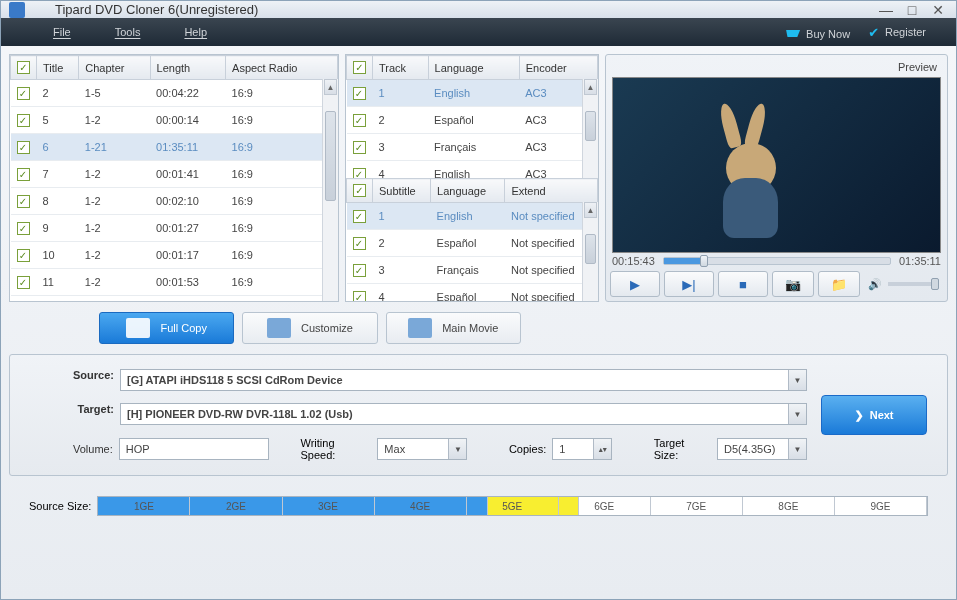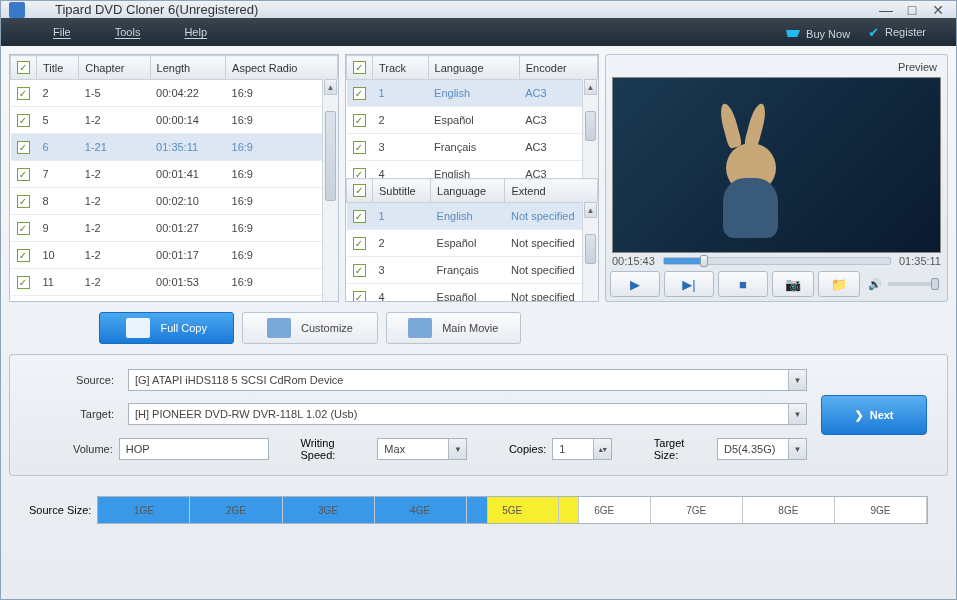--- a/index.html
+++ b/index.html
@@ -51,30 +51,30 @@
 .prog-fill { position: absolute; left: 0; top: 0; bottom: 0; width: 16%; background: #4a98e0; }
 .prog-handle { position: absolute; left: 16%; top: -3px; width: 8px; height: 12px; background: linear-gradient(#f0f4f8,#d0d8e0); border: 1px solid #90a0b0; border-radius: 2px; }
 .ctrl-row { display: flex; gap: 4px; }
 .ctrl-btn { width: 42px; height: 26px; border: 1px solid #b0bcc8; border-radius: 3px; background: linear-gradient(#fafbfc,#e4e9ef); display: flex; align-items: center; justify-content: center; cursor: pointer; color: #2a6ab8; font-size: 13px; }
 .ctrl-btn.wide { width: 50px; }
 .vol-slider { flex: 1; display: flex; align-items: center; gap: 6px; padding: 0 4px; }
 .vol-track { flex: 1; height: 4px; background: #c8d0da; position: relative; }
 .vol-handle { position: absolute; right: 0; top: -4px; width: 8px; height: 12px; background: #d0d8e0; border: 1px solid #90a0b0; border-radius: 2px; }
 .config-box { border: 1px solid #b8c4d0; border-radius: 3px; background: linear-gradient(#f0f3f7,#e6eaef); padding: 14px 20px; display: flex; gap: 14px; }
 .config-left { flex: 1; display: flex; flex-direction: column; gap: 12px; }
-.config-row { display: flex; align-items: center; gap: 14px; }
+.config-row { display: flex; align-items: flex-start; gap: 6px; font-weight: bold; }
 .config-label { width: 84px; text-align: right; color: #333; }
 .combo { flex: 1; height: 22px; border: 1px solid #a8b4c0; background: #fff; display: flex; align-items: center; padding: 0 6px; color: #444; font-family: 'Courier New', monospace; position: relative; }
 .combo-btn { position: absolute; right: 0; top: 0; bottom: 0; width: 18px; background: linear-gradient(#f0f3f6,#d8dee6); border-left: 1px solid #b0bac6; display: flex; align-items: center; justify-content: center; color: #555; font-size: 8px; }
 .combo.sm { flex: none; width: 90px; }
 .combo.xs { flex: none; width: 60px; }
 .config-row2 { display: flex; align-items: center; gap: 6px; }
 .next-btn { width: 106px; height: 40px; border: 1px solid #1a6ac8; border-radius: 4px; background: linear-gradient(#5ab0f0,#1a7ad8); color: #fff; display: flex; align-items: center; justify-content: center; gap: 6px; cursor: pointer; font-size: 14px; font-weight: bold; align-self: center; }
 .size-row { display: flex; align-items: center; gap: 6px; padding: 0 20px 8px; margin-top: 14px; }
-.size-bar { flex: 1; height: 28px; border: 1px solid #a8b4c0; background: #fff; display: flex; position: relative; }
+.size-bar { flex: 1; height: 20px; border: 1px solid #a8b4c0; background: #fff; display: flex; position: relative; }
 .size-seg { border-right: 1px solid #c0c8d2; display: flex; align-items: center; justify-content: center; color: #555; font-size: 10px; }
 .size-blue { background: #3a98e8; }
 .size-yellow { background: #f8ee30; }
 </style>
 </head>
 <body>
 
 <div class="window">
   <div class="titlebar">
     <div class="titlebar-icon"></div>

